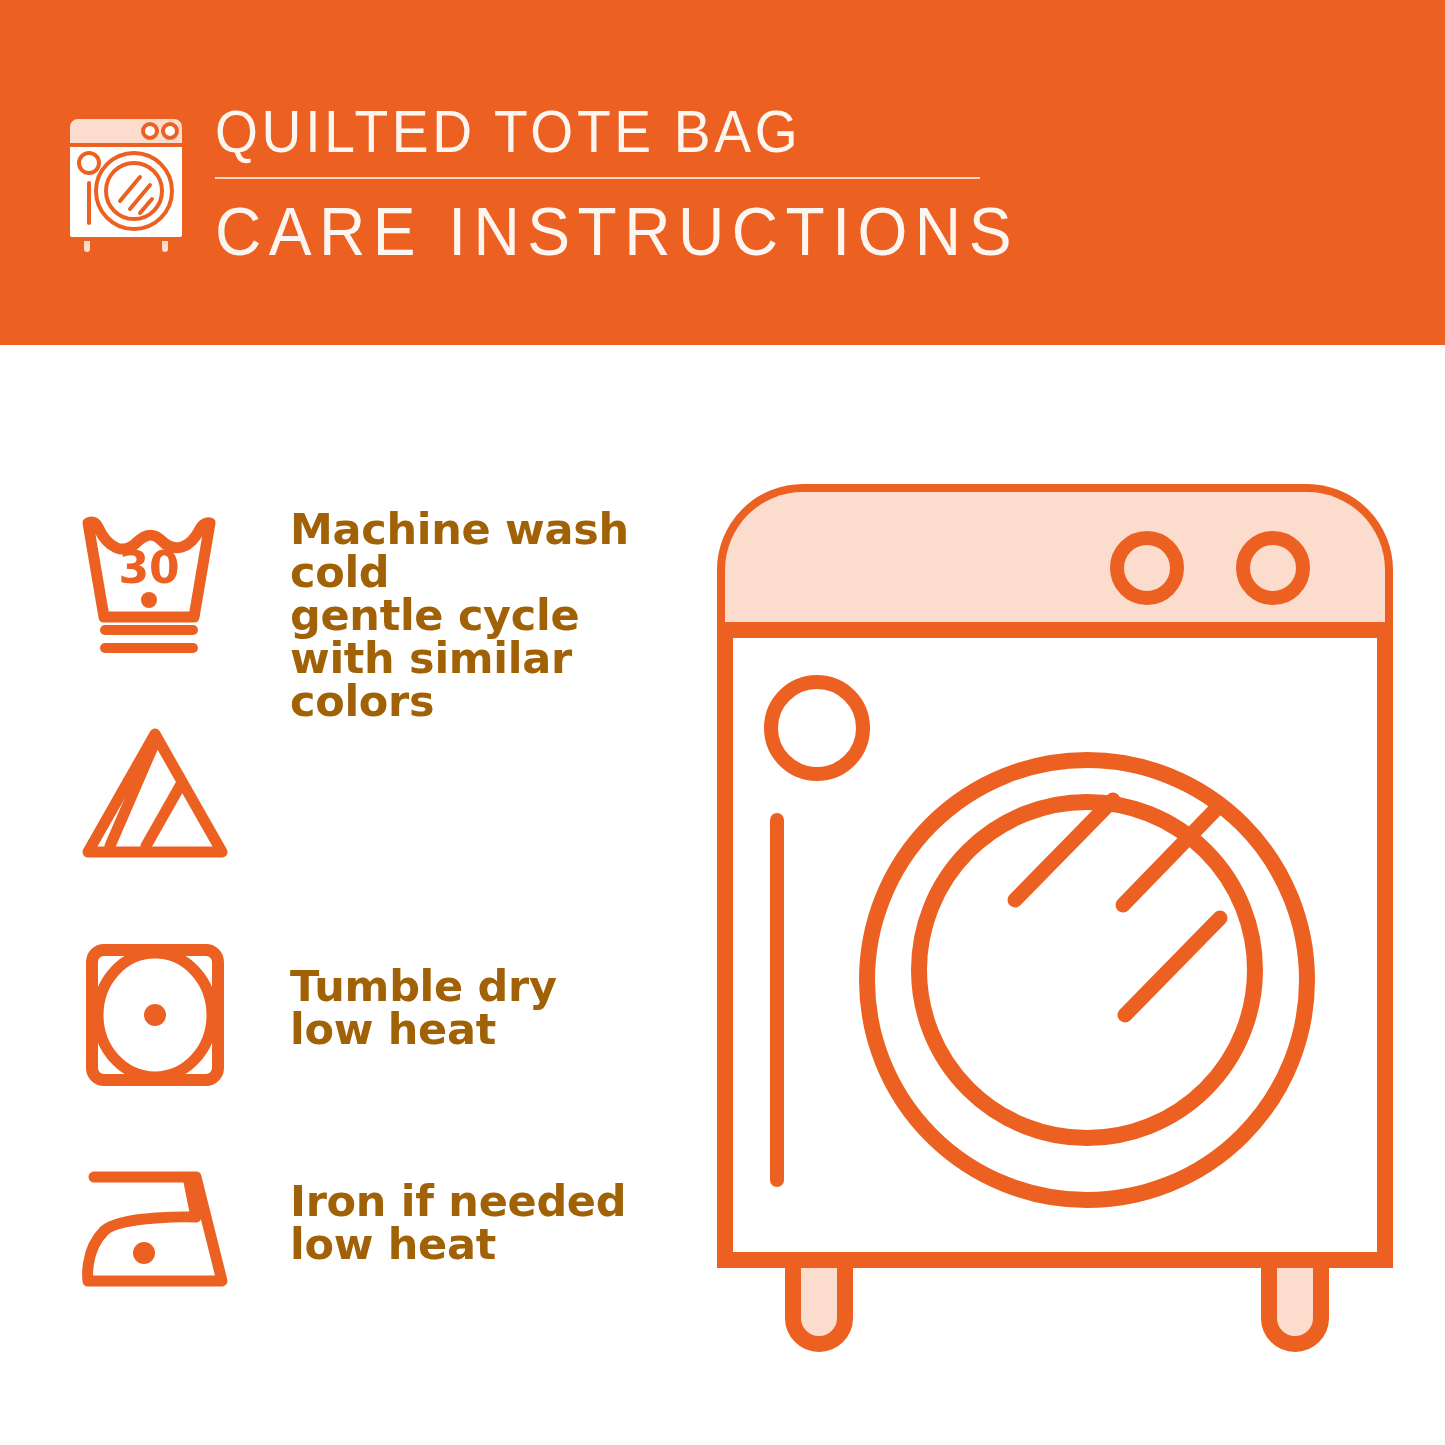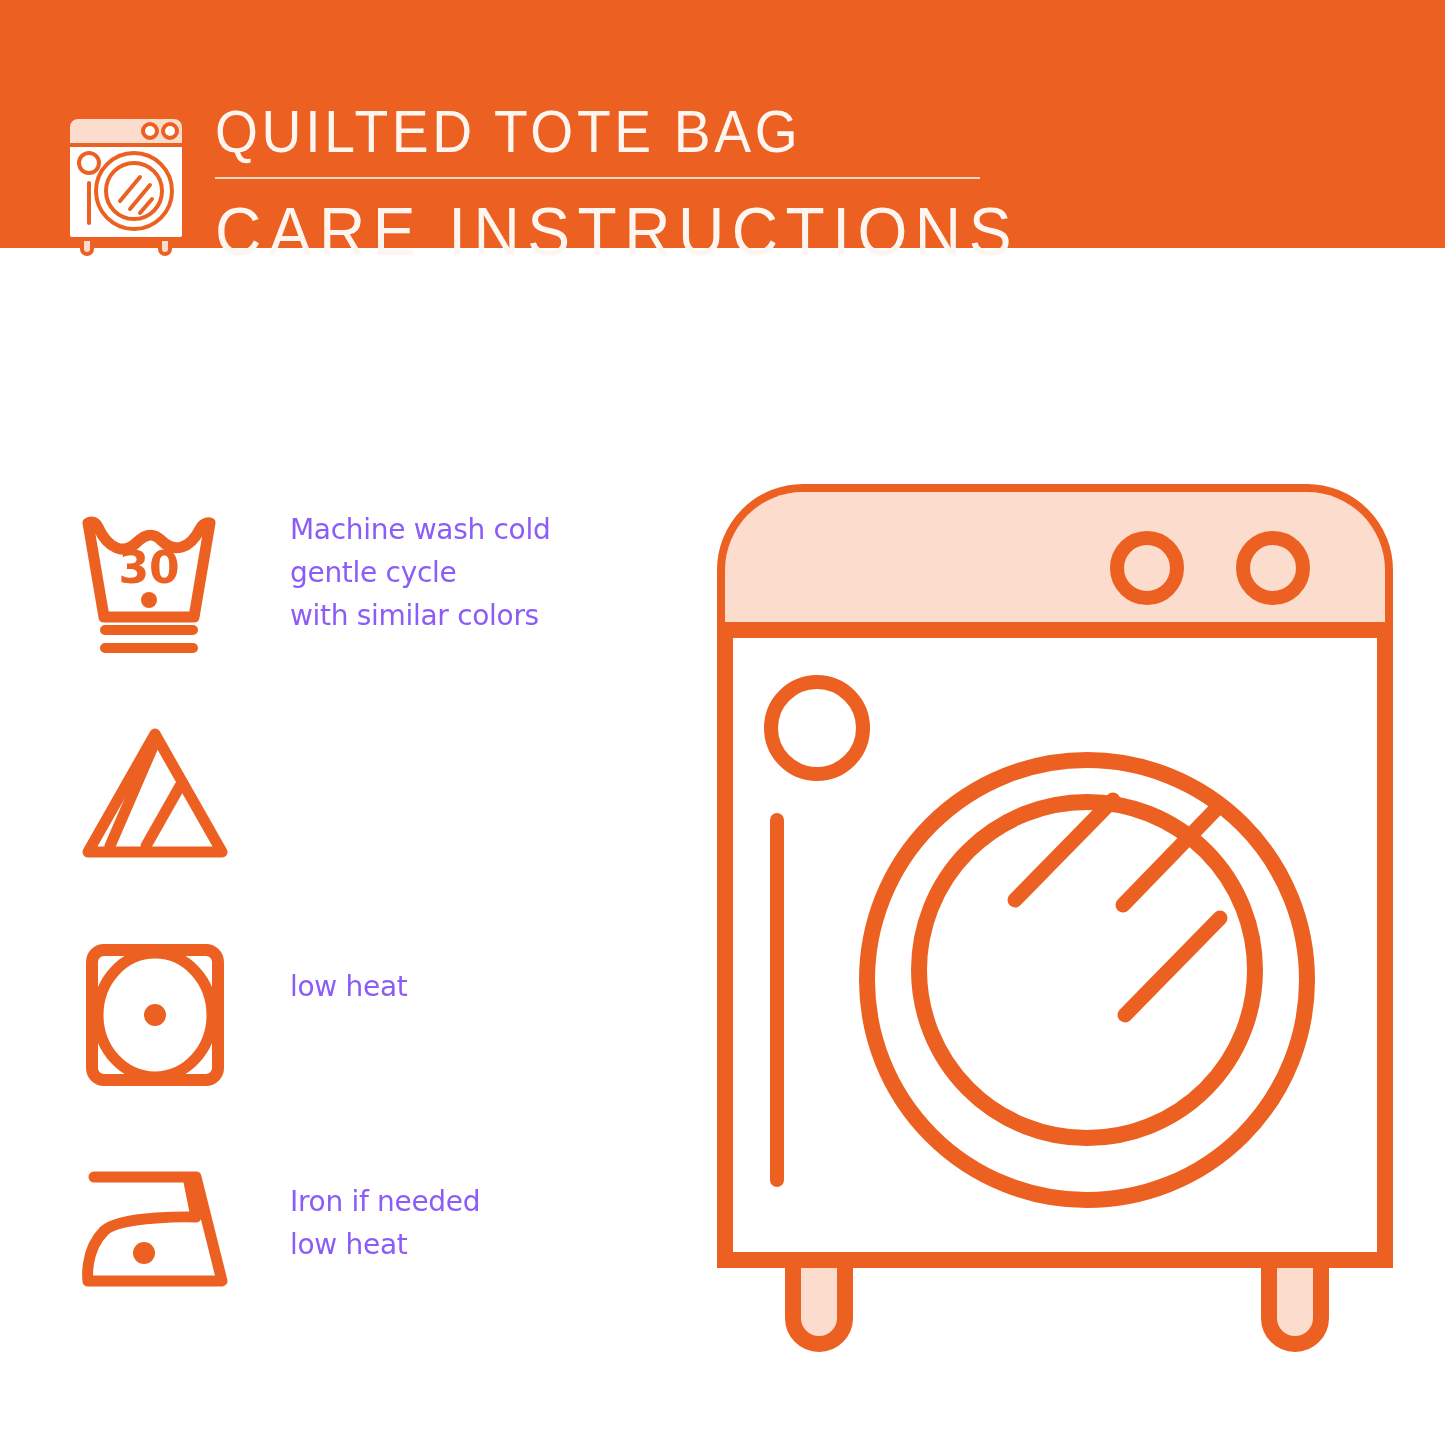--- a/index.html
+++ b/index.html
@@ -13,21 +13,21 @@
   #page {
     position:relative;
     width:1445px; height:1445px;
     background:#ffffff;
   }
 
   
   #header {
     position:absolute;
     left:0; top:0;
-    width:1445px; height:248px;
+    width:1445px; height:345px;
     background:#EC6122;
   }
   #header-logo {
     position:absolute;
     left:62px; top:97px;
     width:128px; height:160px;
   }
   #header-text {
     position:absolute;
     left:215px; top:96px;
@@ -75,24 +75,24 @@
     left:70px;
     width:170px;
     display:flex;
     align-items:center;
     justify-content:center;
   }
   .care-text {
     position:absolute;
     left:290px;
     width:400px;
-    color:#8b5cf6;
+    color:#a16207;
     font-family:"DejaVu Sans","Liberation Sans", sans-serif;
-    font-size:28px;
-    font-weight:400;
+    font-size:43px;
+    font-weight:700;
     line-height:43px;
     letter-spacing:-0.3px;
   }
 
   #icon-wash   { top:150px; height:180px; }
   #icon-bleach { top:365px; height:170px; }
   #icon-dry    { top:585px; height:170px; }
   #icon-iron   { top:800px; height:170px; }
 
   #text-wash   { top:163px; }
@@ -183,20 +183,21 @@
     </div>
 
     <div class="care-icon-wrap" id="icon-dry">
       <svg width="170" height="150" viewBox="0 0 170 150" fill="none">
         <rect x="22" y="10" width="126" height="130" rx="12" fill="#FFFFFF" stroke="#EC6122" stroke-width="12"></rect>
         <ellipse cx="85" cy="75" rx="57" ry="62" fill="#FFFFFF" stroke="#EC6122" stroke-width="11"></ellipse>
         <circle cx="85" cy="75" r="11" fill="#EC6122"></circle>
       </svg>
     </div>
     <div class="care-text" id="text-dry">
+      <div>Tumble dry</div>
       <div>low heat</div>
     </div>
 
     <div class="care-icon-wrap" id="icon-iron">
       <svg width="170" height="150" viewBox="0 0 170 150" fill="none">
 
         <path d="M24 22 H126 L152 126 H18 C18 126 14 96 34 76 C50 60 126 62 126 62 L118 22" fill="#FFFFFF" stroke="#EC6122" stroke-width="11" stroke-linejoin="round" stroke-linecap="round"></path>
         <circle cx="74" cy="98" r="11" fill="#EC6122"></circle>
       </svg>
     </div>

